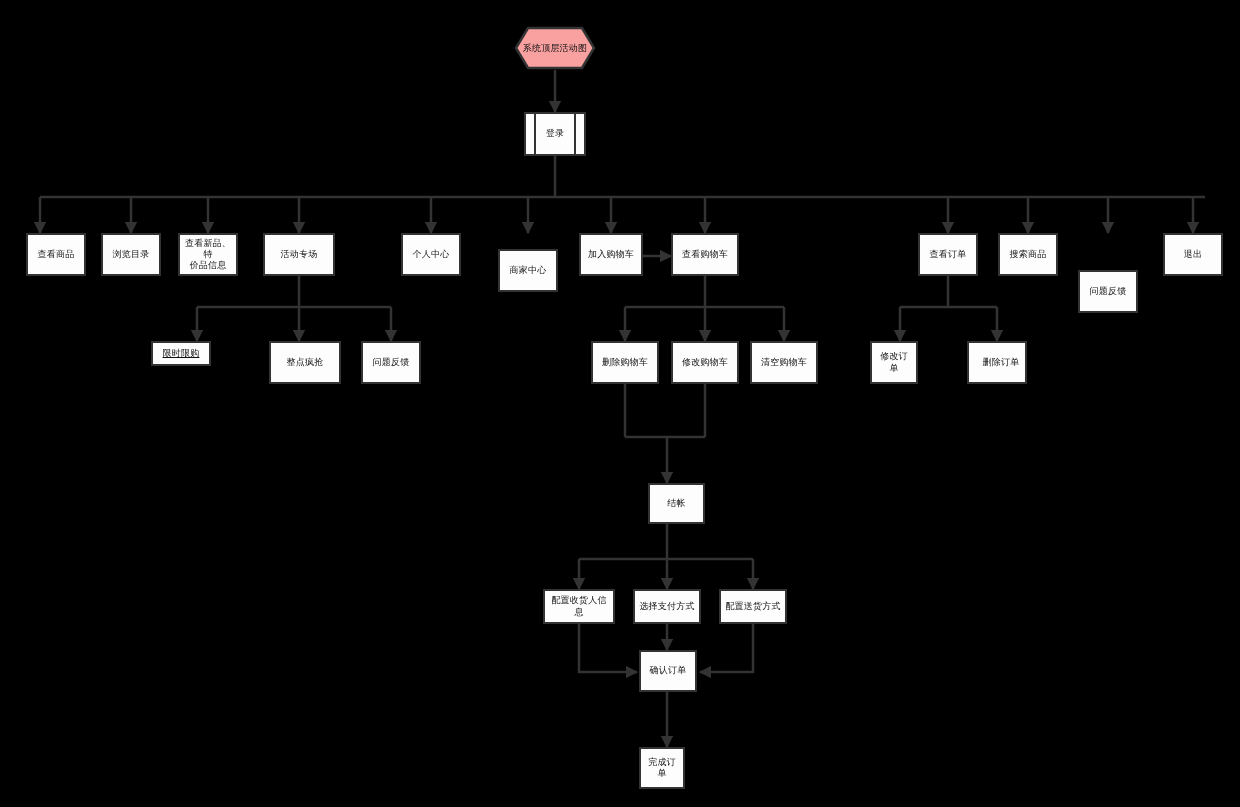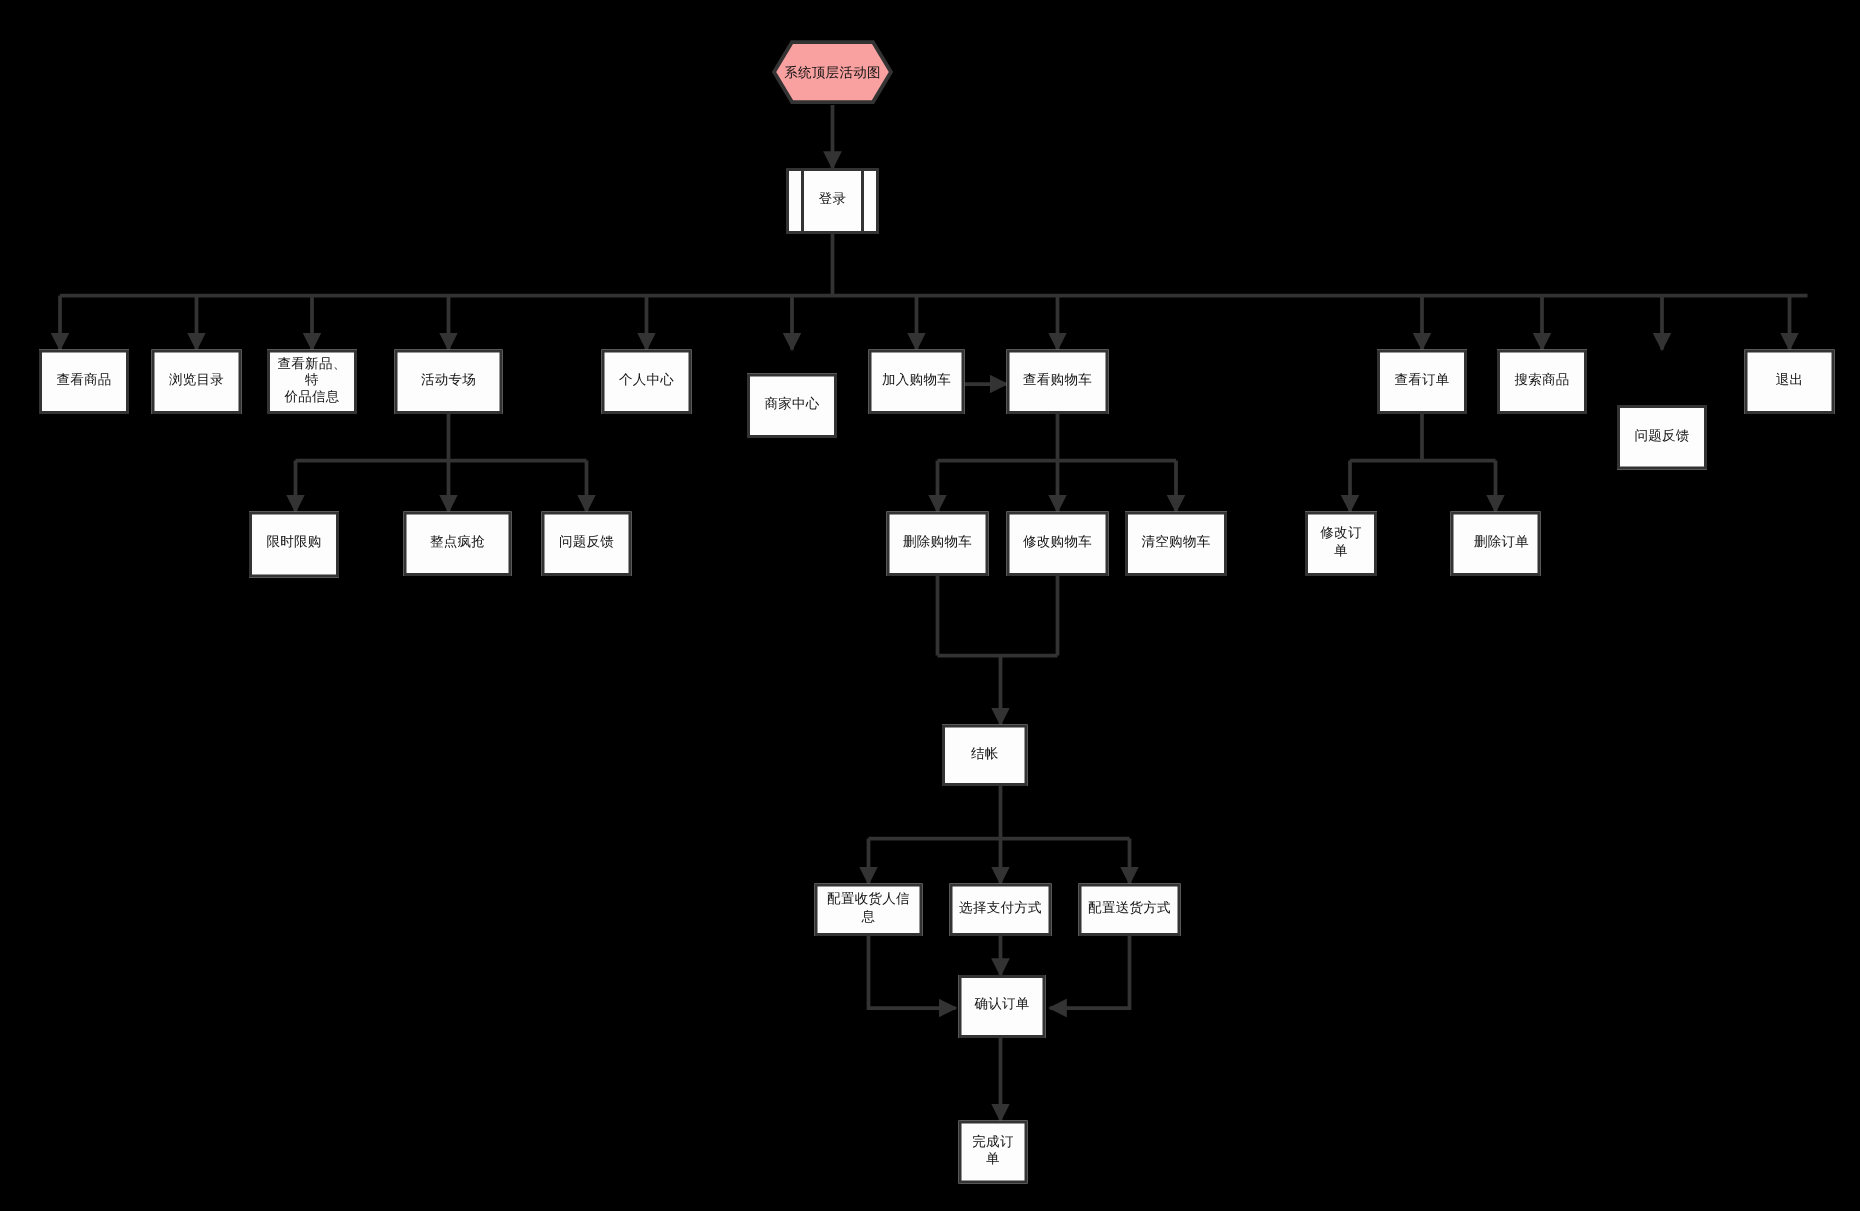--- a/index.html
+++ b/index.html
@@ -189,21 +189,21 @@
   <div class="node" style="left:998px; top:233px; width:60px; height:43px;">
     <span class="label">搜索商品</span>
   </div>
   <div class="node" style="left:1078px; top:233px; width:60px; height:43px;margin-top:37px;">
     <span class="label">问题反馈</span>
   </div>
   <div class="node" style="left:1163px; top:233px; width:60px; height:43px;">
     <span class="label">退出</span>
   </div>
 
-  <div class="node" style="left:166px; top:341px; width:60px; height:44px;">
+  <div class="node" style="left:151px; top:341px; width:60px; height:25px;text-decoration:underline;">
     <span class="label">限时限购</span>
   </div>
   <div class="node" style="left:269px; top:341px; width:72px; height:43px;">
     <span class="label">整点疯抢</span>
   </div>
   <div class="node" style="left:361px; top:341px; width:60px; height:43px;">
     <span class="label">问题反馈</span>
   </div>
 
   <div class="node" style="left:591px; top:341px; width:68px; height:43px;">
@@ -216,21 +216,21 @@
     <span class="label">清空购物车</span>
   </div>
 
   <div class="node" style="left:870px; top:341px; width:48px; height:43px;">
     <span class="label">修改订单</span>
   </div>
   <div class="node" style="left:967px; top:341px; width:60px; height:43px;padding-left:12px;">
     <span class="label">删除订单</span>
   </div>
 
-  <div class="node" style="left:628px; top:483px; width:57px; height:41px;">
+  <div class="node" style="left:648px; top:483px; width:57px; height:41px;">
     <span class="label">结帐</span>
   </div>
 
   <div class="node" style="left:543px; top:589px; width:72px; height:35px;">
     <span class="label">配置收货人信息</span>
   </div>
   <div class="node" style="left:633px; top:589px; width:68px; height:35px;">
     <span class="label">选择支付方式</span>
   </div>
   <div class="node" style="left:719px; top:589px; width:68px; height:35px;">

